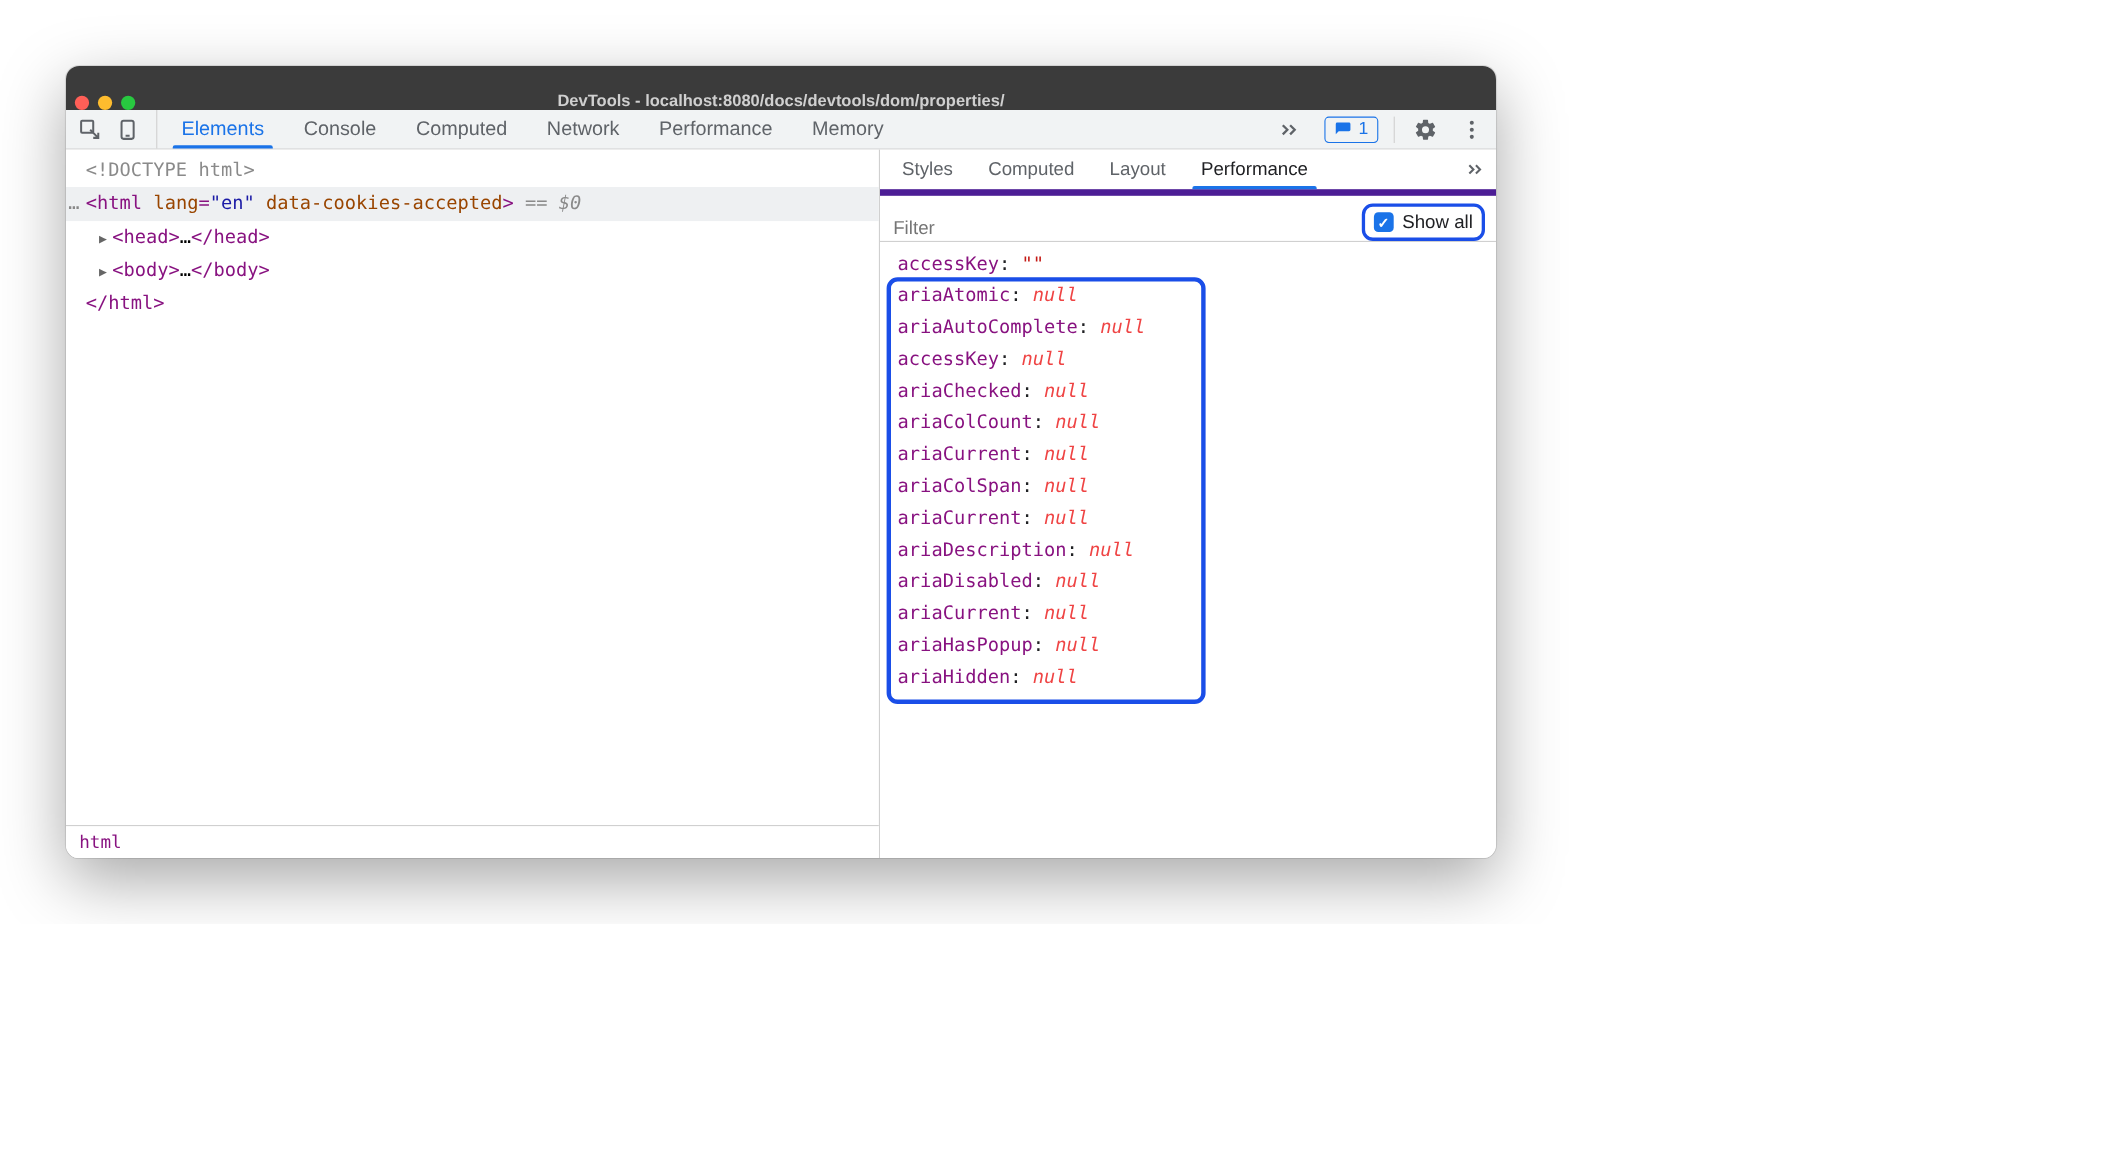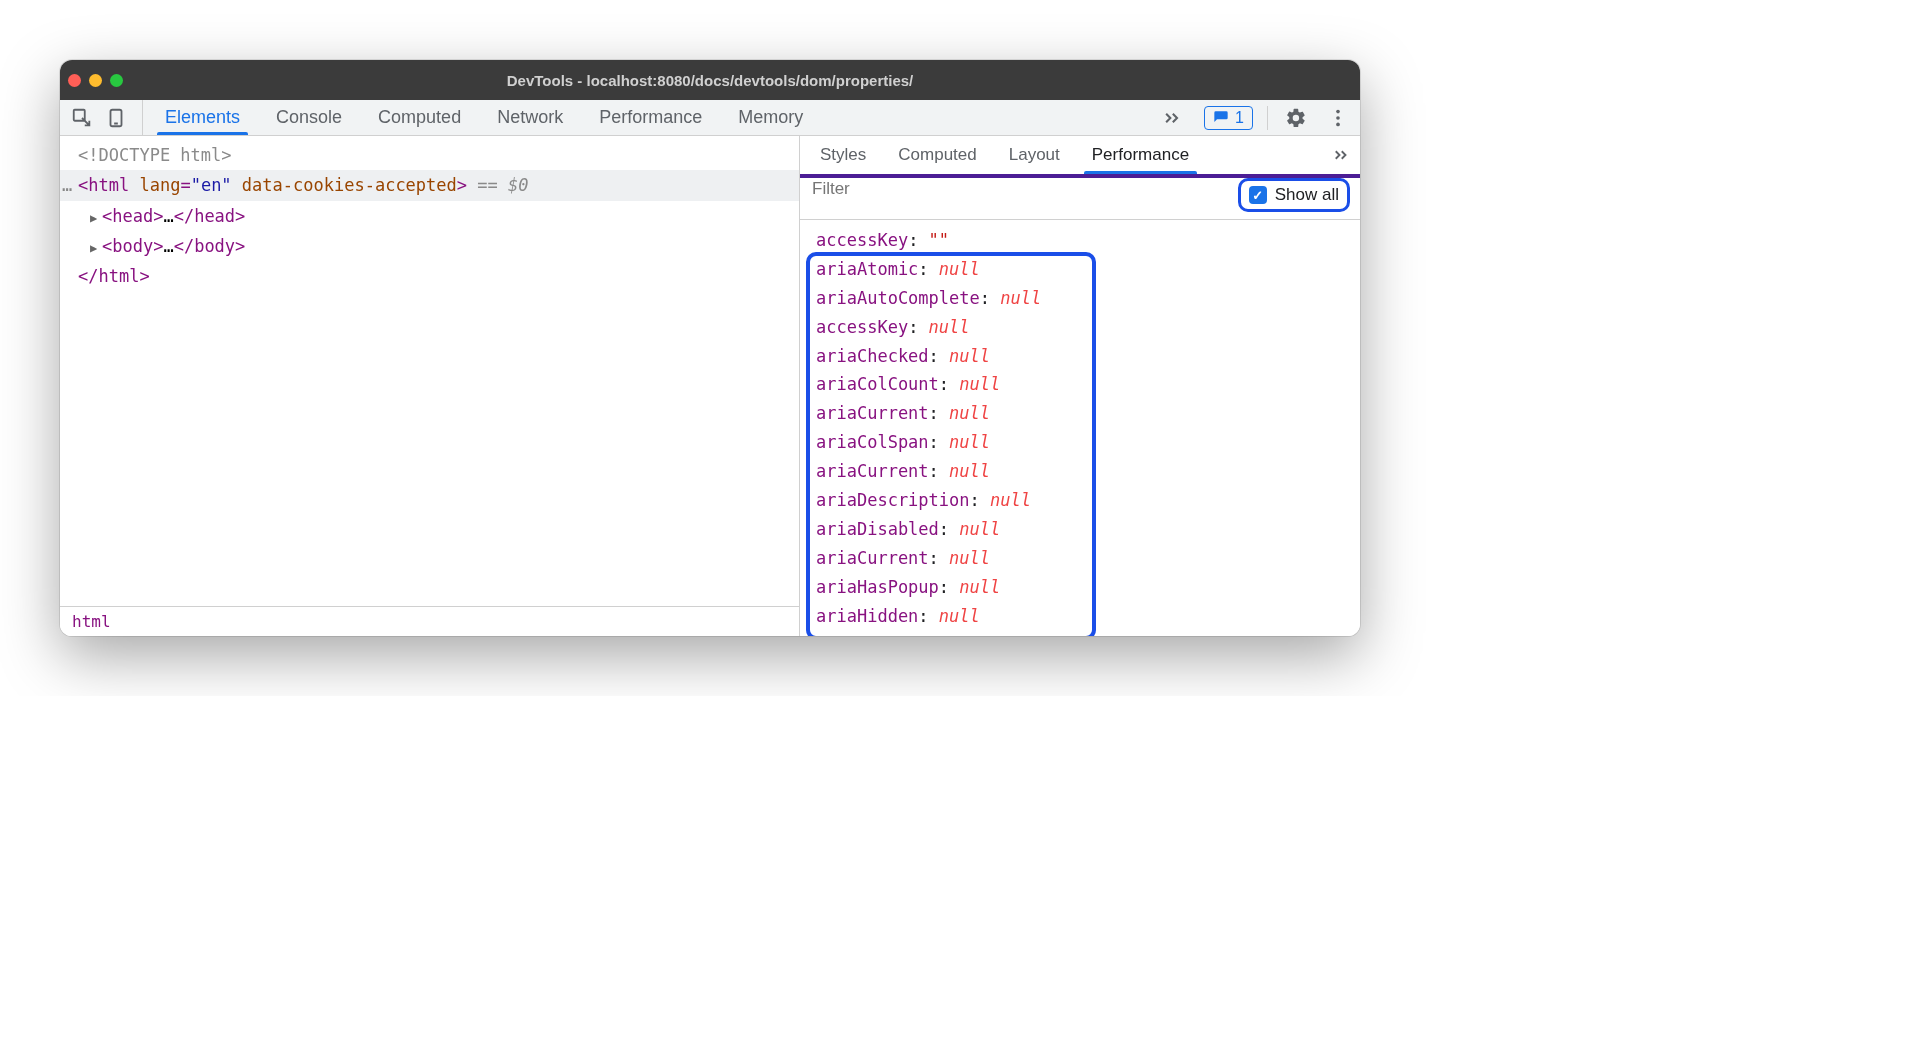--- a/index.html
+++ b/index.html
@@ -14,21 +14,21 @@
     width: 1300px;
     border-radius: 12px;
     overflow: hidden;
     box-shadow: 0 20px 60px rgba(0,0,0,0.35), 0 0 0 1px rgba(0,0,0,0.1);
     background: #fff;
   }
   .titlebar {
     background: #3b3b3b;
     height: 40px;
     display: flex;
-    align-items: center;
+    align-items: flex-end;
     padding: 0 8px;
     position: relative;
   }
   .traffic-lights { display: flex; gap: 8px; }
   .dot { width: 13px; height: 13px; border-radius: 50%; }
   .dot.red { background: #ff5f57; }
   .dot.yellow { background: #febc2e; }
   .dot.green { background: #28c840; }
   .titlebar-title {
     position: absolute;
@@ -97,21 +97,21 @@
     border: 1px solid #1a73e8;
     border-radius: 4px;
     padding: 2px 8px;
     color: #1a73e8;
     font-size: 16px;
     cursor: pointer;
   }
   .vsep { width: 1px; height: 24px; background: #d0d0d0; }
   .content {
     display: flex;
-    height: 500px;
+    height: 644px;
     background: #fff;
   }
   .dom-panel {
     flex: 1;
     display: flex;
     flex-direction: column;
     border-right: 1px solid #d0d0d0;
     font-family: Menlo, Consolas, monospace;
     font-size: 17px;
     overflow: hidden;
@@ -160,21 +160,21 @@
   }
   .sidebar {
     width: 560px;
     display: flex;
     flex-direction: column;
   }
   .sub-tabs {
     height: 42px;
     display: flex;
     align-items: stretch;
-    border-bottom: 4px solid #4c1d95;
+    border-bottom: 6px solid #4c1d95;
     padding-left: 4px;
   }
   .sub-tab {
     display: flex; align-items: center;
     padding: 0 16px;
     font-size: 17px;
     color: #5f6368;
     cursor: pointer;
     position: relative;
   }
@@ -185,21 +185,21 @@
     bottom: 0; left: 8px; right: 8px;
     height: 3px;
     background: #1a73e8;
     border-radius: 2px 2px 0 0;
   }
   .sub-overflow {
     display: flex; align-items: center; padding: 0 10px; color: #5f6368; flex: 1; justify-content: flex-end;
   }
   .filter-row {
     display: flex;
-    align-items: flex-start;
+    align-items: flex-end;
     border-bottom: 1px solid #d0d0d0;
     height: 42px;
     padding: 0 10px 0 10px;
     gap: 8px;
   }
   .filter-input {
     flex: 1;
     border: none;
     outline: none;
     font-size: 17px;

